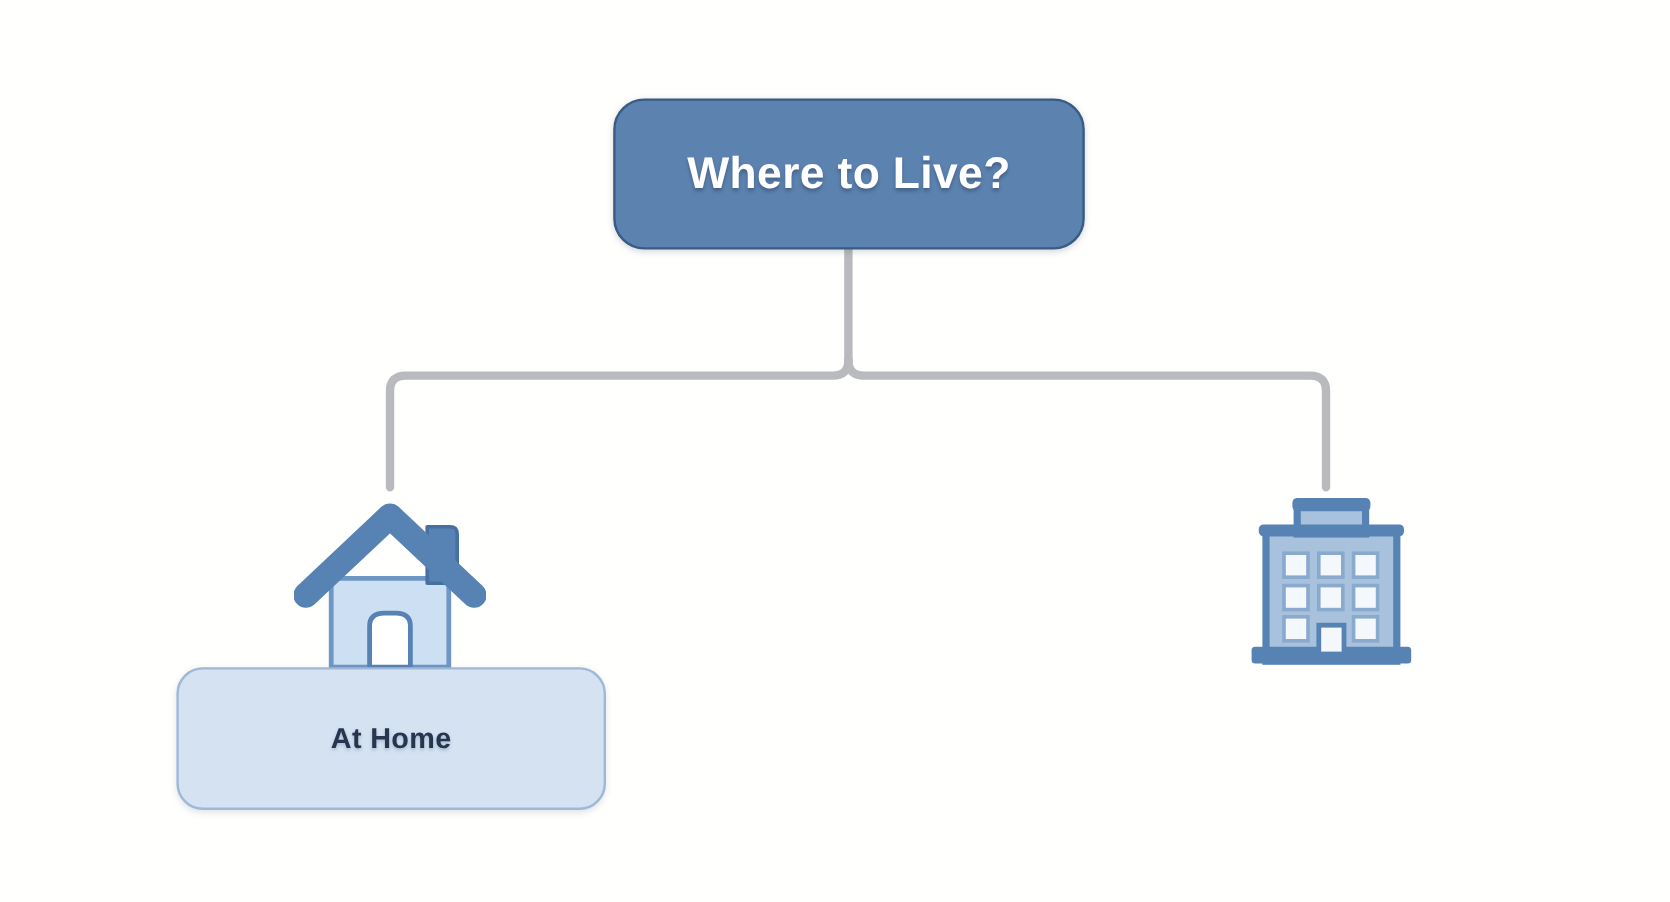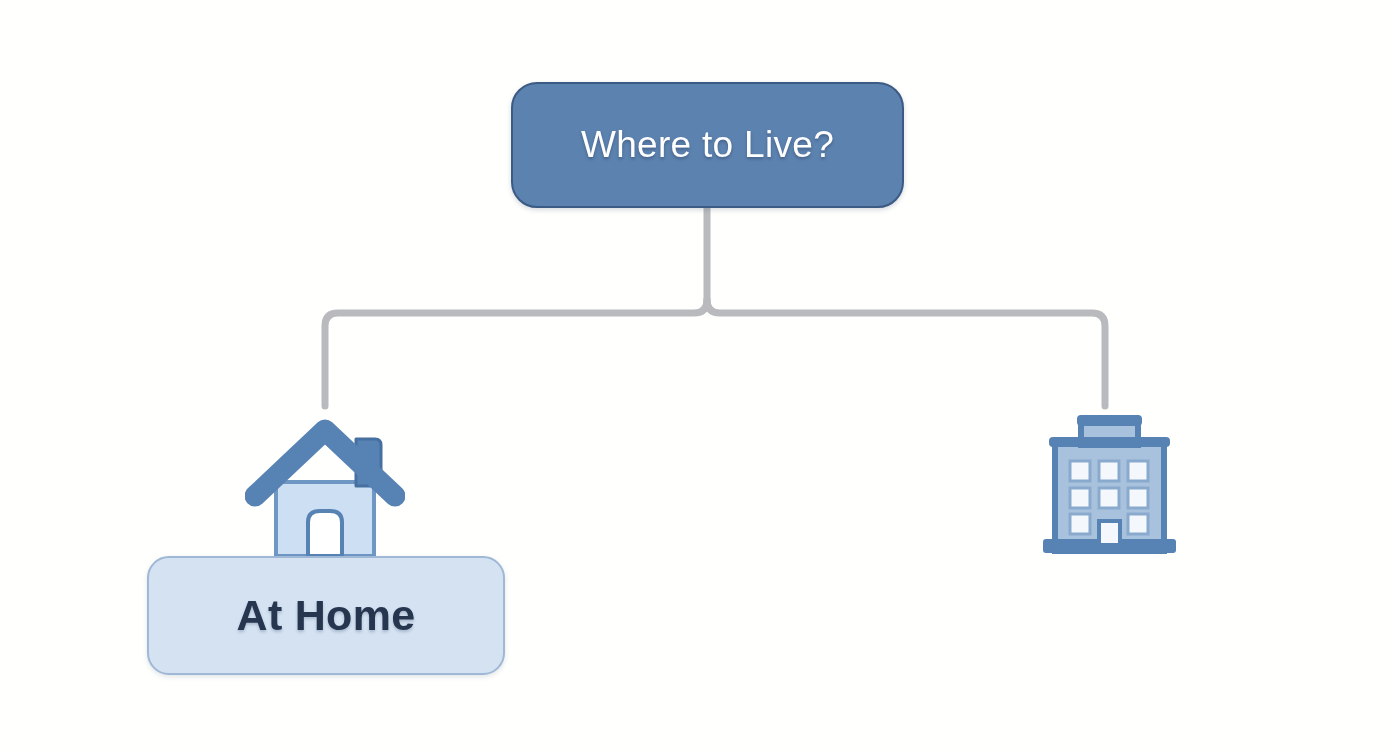--- a/index.html
+++ b/index.html
@@ -44,36 +44,36 @@
     width: 393px;
     height: 126px;
     background: #5c82af;
     border: 2px solid #3b5a84;
     border-radius: 26px;
     box-shadow: 0 2px 5px rgba(60, 80, 110, 0.22);
   }
   .node-root .node-label {
     color: #ffffff;
     font-size: 37px;
-    font-weight: normal;
+    font-weight: bold;
     letter-spacing: 0.3px;
     text-shadow: 0 2px 3px rgba(40, 60, 90, 0.45);
   }
 
   .node-leaf {
     width: 358px;
     height: 119px;
     background: #d4e2f2;
     border: 2px solid #9fb8d6;
     border-radius: 22px;
     box-shadow: 0 2px 5px rgba(90, 110, 140, 0.18);
   }
   .node-leaf .node-label {
     color: #27364f;
-    font-size: 43px;
+    font-size: 24px;
     font-weight: bold;
     letter-spacing: 0.3px;
     text-shadow: 0 2px 3px rgba(70, 90, 120, 0.3);
   }
   .node-leaf-left  { left: 147px; top: 556px; }
   .node-leaf-right { left: 928px; top: 556px; }
 
   
   .icon-wrap {
     position: absolute;

